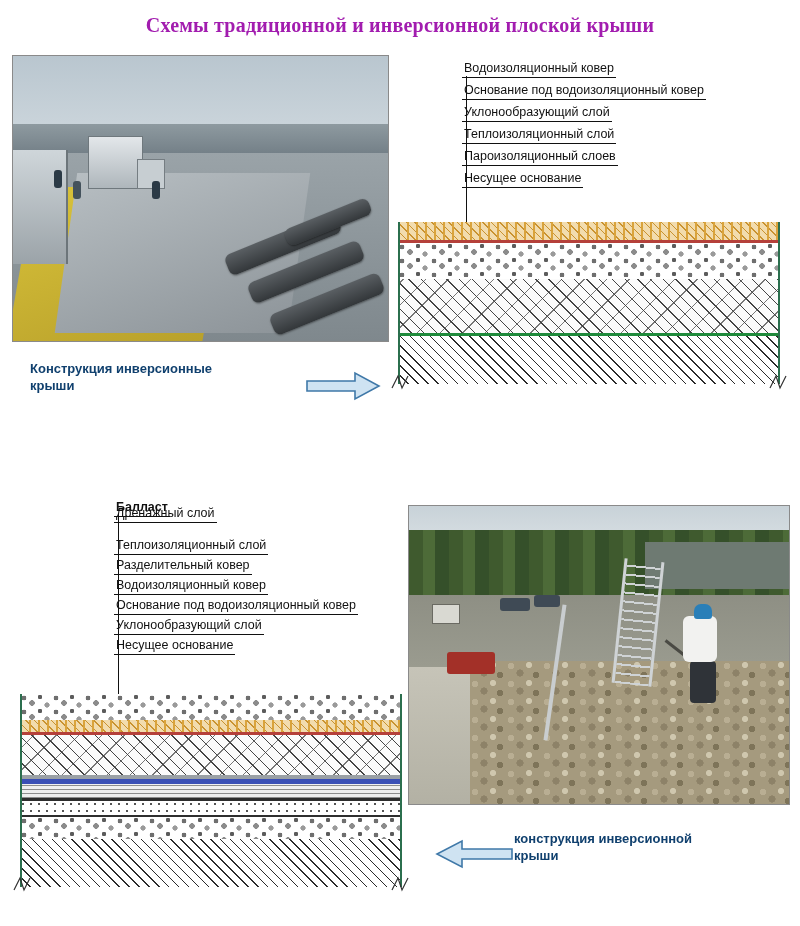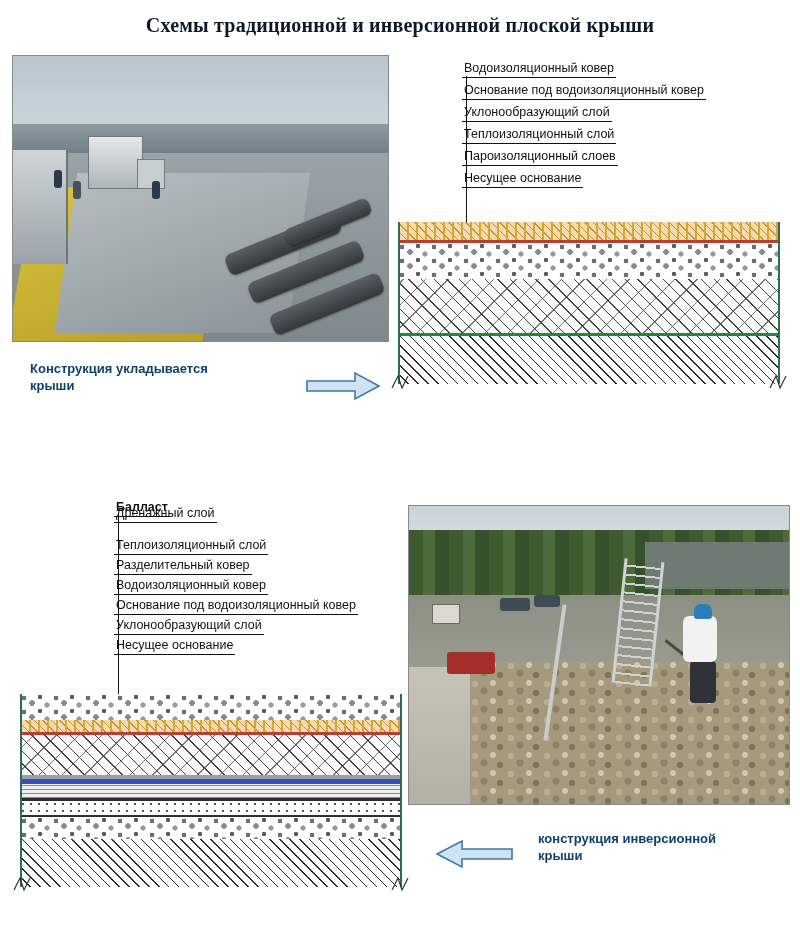--- a/index.html
+++ b/index.html
@@ -9,21 +9,21 @@
     font-family:"Liberation Sans", sans-serif;
     color:#1a1a1a;
     position:relative;
     overflow:hidden;
   }
   .page{position:absolute;left:0;top:0;width:800px;height:926px;}
 
   .title{
     position:absolute;left:0;top:14px;width:800px;text-align:center;
     font-family:"Liberation Serif", serif;
-    font-size:20px;font-weight:bold;color:#0f172a;letter-spacing:0.2px;
+    font-size:20px;font-weight:bold;color:#a21caf;letter-spacing:0.2px;
   }
 
   
   .photo1{
     position:absolute;left:12px;top:55px;width:375px;height:285px;
     border:1px solid #8a8a8a;overflow:hidden;background:#7d8a93;
   }
   .p1-sky{position:absolute;left:0;top:0;width:100%;height:32%;
     background:linear-gradient(#b9c6cf,#cfd8de);}
   .p1-far{position:absolute;left:0;top:24%;width:100%;height:12%;
@@ -215,21 +215,21 @@
         </svg>
     </div>
     <div class="brk" style="right:0px;top:160px;">
       <svg width="20" height="16" viewBox="0 0 20 16">
           <path d="M2 14 L8 2 L12 14 L18 2" stroke="#333" stroke-width="1.2" fill="none"></path>
         </svg>
     </div>
   </div>
 
   <div class="cap" style="left:30px;top:360px;">
-    <div>Конструкция укладывается</div>
+    <div>Конструкция инверсионные</div>
     <div>крыши</div>
   </div>
   <div class="arrow" style="left:305px;top:370px;">
     <svg width="78" height="32" viewBox="0 0 78 32">
       <path d="M2 11 L50 11 L50 3 L74 16 L50 29 L50 21 L2 21 Z" fill="#cfe3f2" stroke="#3f78a8" stroke-width="1.6"></path>
     </svg>
   </div>
 
 
   <div class="lbl" style="left:114px;top:500px;font-weight:bold;">Балласт</div>
@@ -290,21 +290,21 @@
     <div class="p2-sign"></div>
     <div class="p2-car" style="left:10%;top:49%;width:48px;height:22px;"></div>
     <div class="p2-car2" style="left:24%;top:31%;width:30px;height:13px;"></div>
     <div class="p2-car2" style="left:33%;top:30%;width:26px;height:12px;"></div>
     <div class="p2-rake"></div>
     <div class="p2-worker-leg"></div>
     <div class="p2-worker-body"></div>
     <div class="p2-worker-head"></div>
   </div>
 
-  <div class="cap" style="left:538px;top:830px;">
+  <div class="cap" style="left:514px;top:830px;">
     <div>конструкция инверсионной</div>
     <div>крыши</div>
   </div>
   <div class="arrow" style="left:432px;top:838px;">
     <svg width="82" height="32" viewBox="0 0 82 32">
       <path d="M80 11 L30 11 L30 3 L5 16 L30 29 L30 21 L80 21 Z" fill="#cfe3f2" stroke="#3f78a8" stroke-width="1.6"></path>
     </svg>
   </div>
 
 </div>

